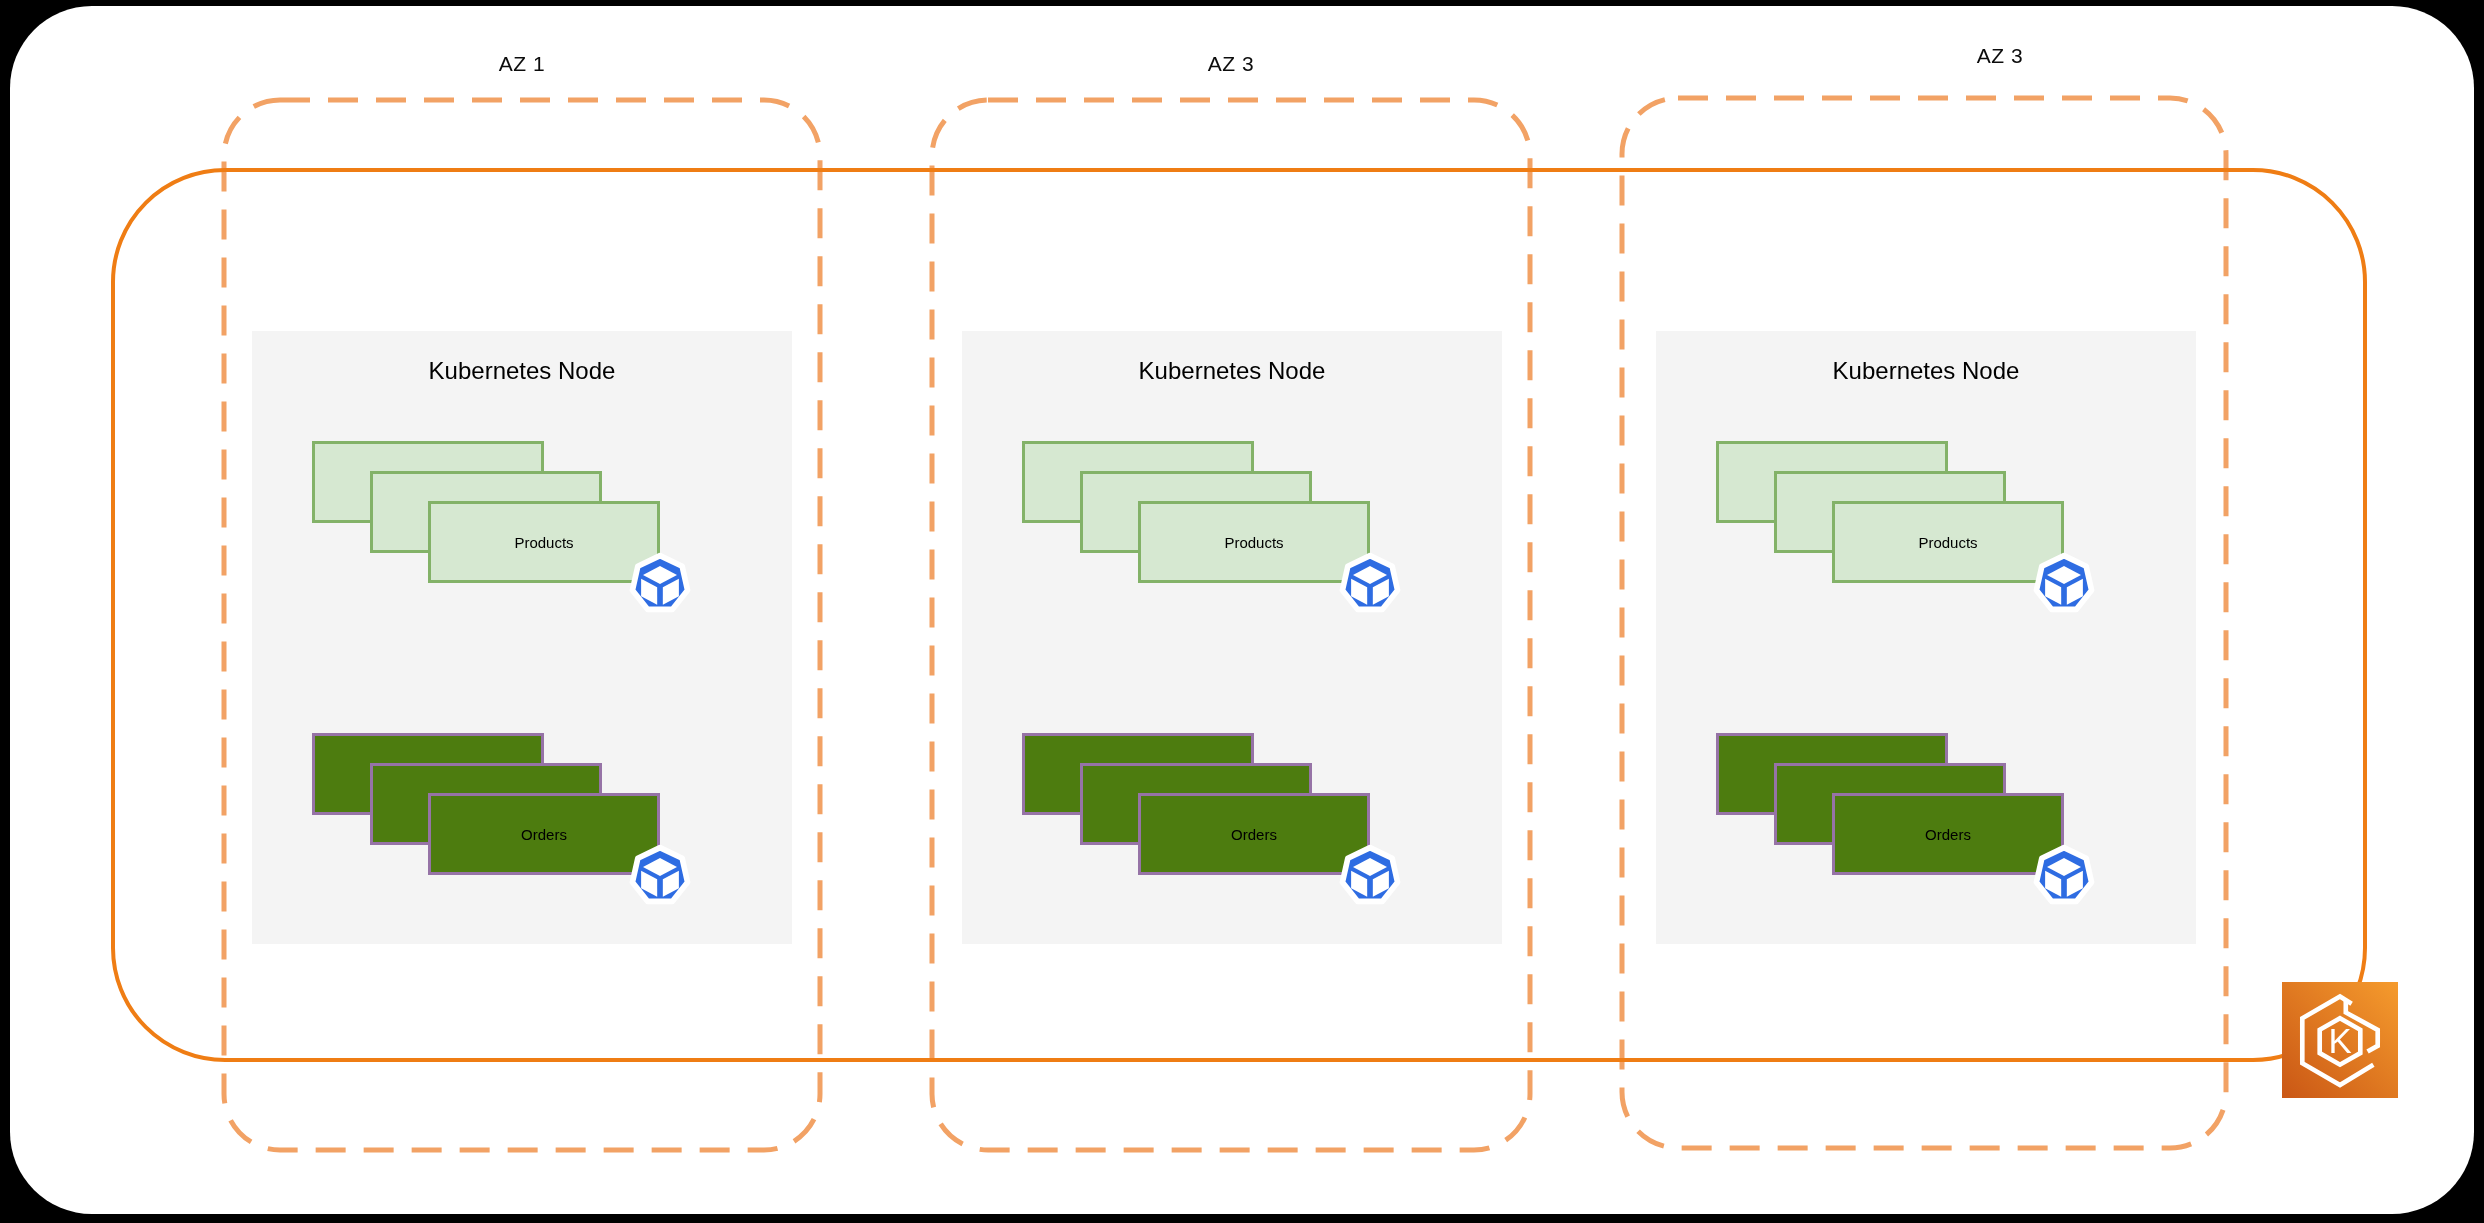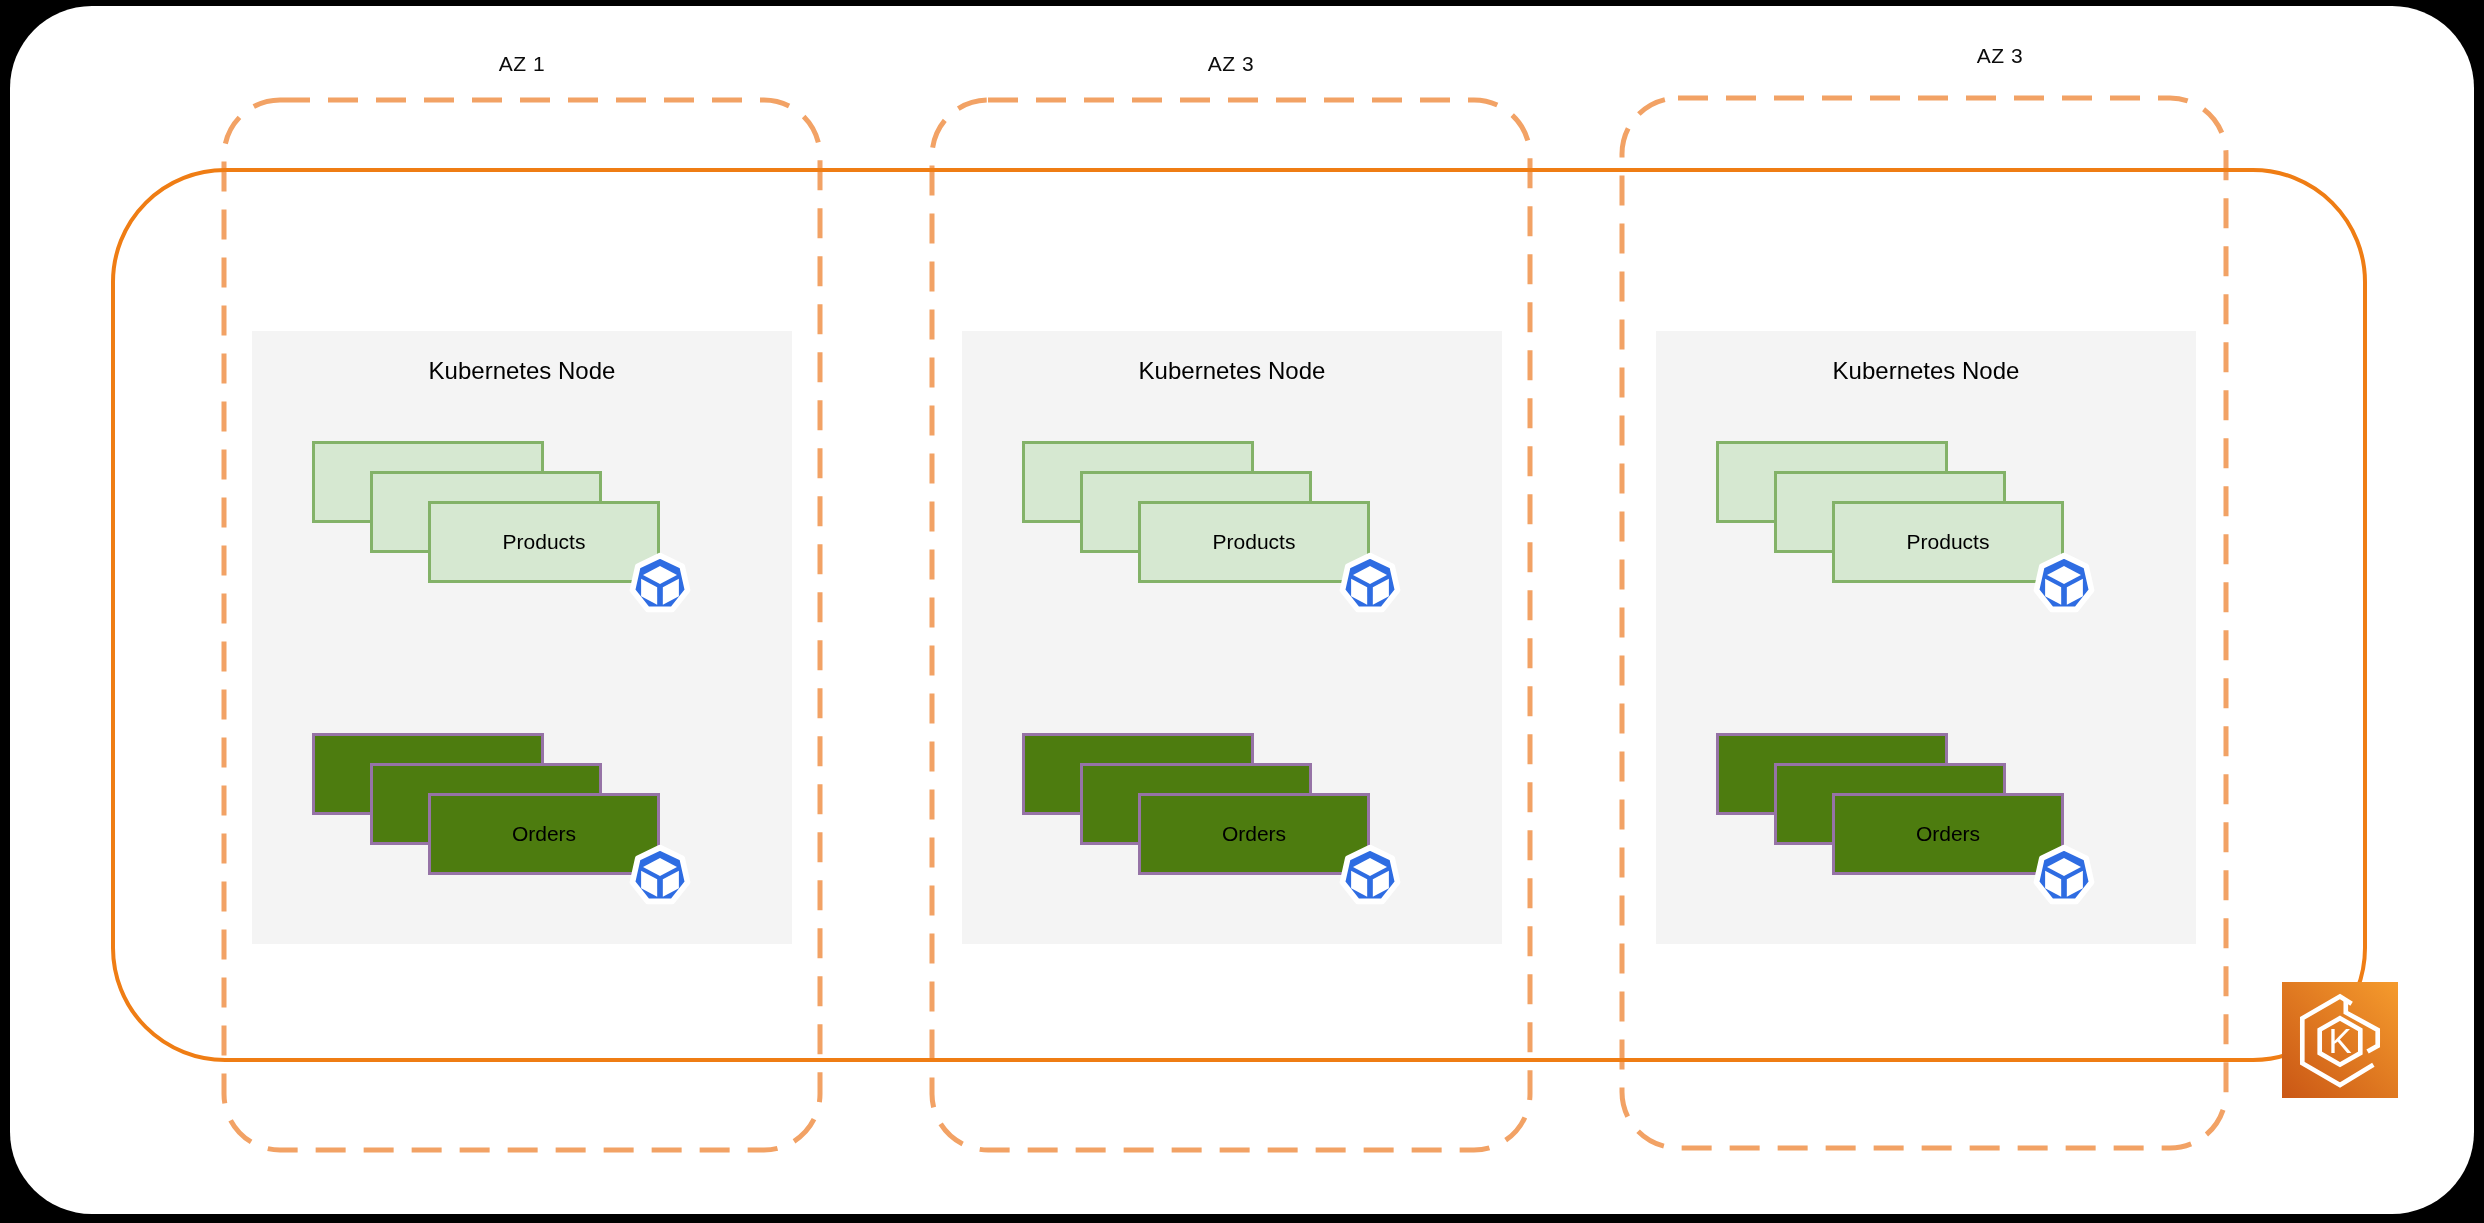--- a/index.html
+++ b/index.html
@@ -29,21 +29,21 @@
   .stack.products{top:110px;}
   .stack.orders{top:402px;}
   .rep{
     position:absolute;width:232px;height:82px;border:3px solid;box-sizing:border-box;
   }
   .products .rep{background:#d6e8d1;border-color:#83b268;}
   .orders  .rep{background:#4d7c0f;border-color:#9673a6;}
   .r1{left:0;top:0;}
   .r2{left:58px;top:30px;}
   .r3{left:116px;top:60px;display:flex;align-items:center;justify-content:center;
-      font-size:21px;color:#000;}
+      font-size:15px;color:#000;}
   .pod{position:absolute;left:314px;top:108px;width:68px;height:68px;}
   .eks{position:absolute;left:2282px;top:982px;width:116px;height:116px;}
   .defs-holder{position:absolute;width:0;height:0;overflow:hidden;}
 </style>
 </head>
 <body>
 
 <div class="stage">
 
   <svg class="defs-holder" aria-hidden="true">

